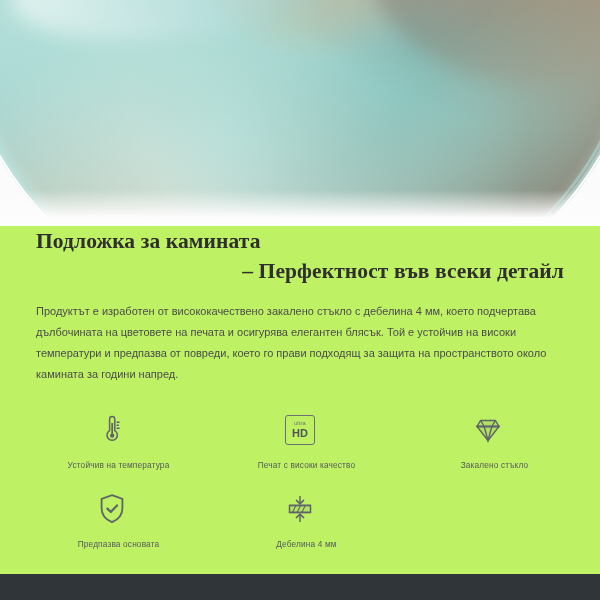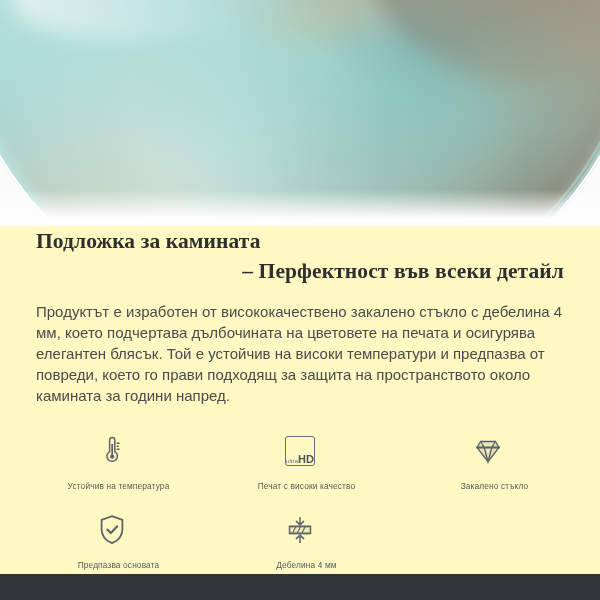--- a/index.html
+++ b/index.html
@@ -5,21 +5,21 @@
   * { box-sizing: border-box; margin: 0; padding: 0; }
   html, body {
     width: 600px; height: 600px;
     font-family: "Liberation Sans", sans-serif;
     background: #ffffff;
     overflow: hidden;
   }
   .page {
     position: relative;
     width: 600px; height: 600px;
-    background: #fef9c3;
+    background: #bef264;
   }
 
   
   .hero {
     position: absolute;
     left: 0; top: 0;
     width: 600px; height: 226px;
     overflow: hidden;
     background: #fbfbfb;
   }
@@ -90,21 +90,21 @@
     margin: 0 36px;
     font-family: "Liberation Serif", serif;
     font-size: 21.5px;
     line-height: 30px;
     color: #2f2f2f;
     letter-spacing: .1px;
   }
   .headline .l2 { display: block; text-align: right; }
   .body-copy {
     margin: 15px 36px 0 36px;
-    font-size: 15px;
+    font-size: 11px;
     line-height: 21px;
     color: #4b4b4b;
     max-width: 532px;
   }
 
   
   .features {
     margin: 22px 18px 0 18px;
     display: grid;
     grid-template-columns: repeat(3, 1fr);
@@ -126,22 +126,22 @@
     font-size: 8.3px;
     color: #555a5c;
     text-align: center;
     letter-spacing: .15px;
     margin-left: 13px;
   }
   .ultrahd {
     width: 30px; height: 30px;
     border: 1.6px solid #6a7073;
     border-radius: 3px;
-    display: flex; flex-direction: row;
-    align-items: flex-end; justify-content: center;
+    display: flex; flex-direction: column;
+    align-items: center; justify-content: center;
     line-height: 1;
   }
   .ultrahd .u1 { font-size: 5.6px; letter-spacing: .2px; color: #6a7073; }
   .ultrahd .u2 { font-size: 11px; font-weight: bold; color: #4e5457; margin-top: 1px; }
 
   
   .footer-bar {
     position: absolute;
     left: 0; bottom: 0;
     width: 600px; height: 26px;

